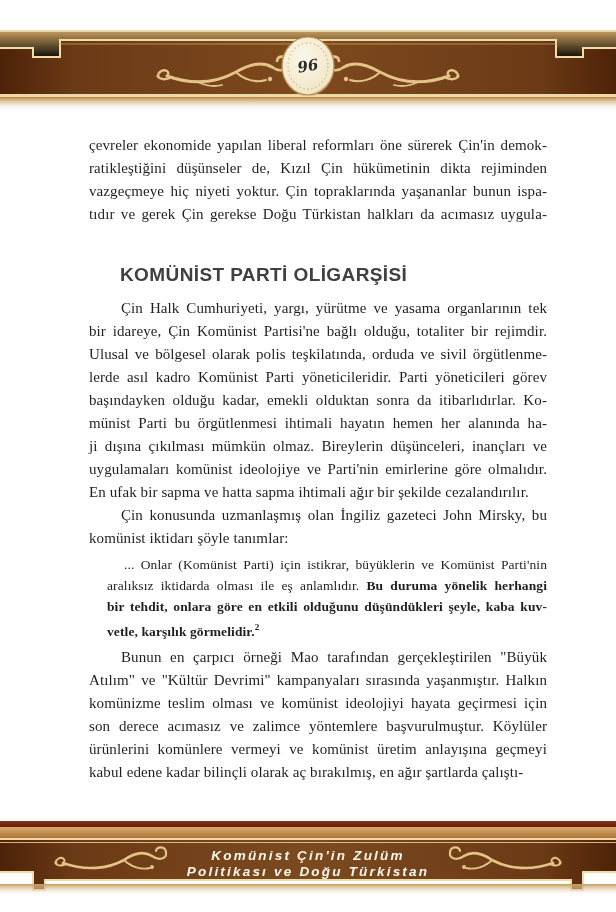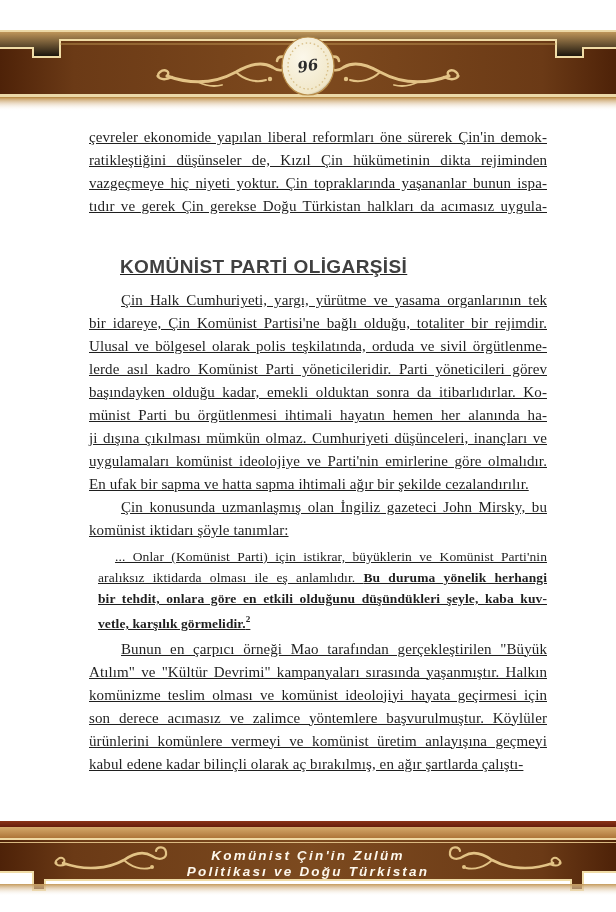--- a/index.html
+++ b/index.html
@@ -2,33 +2,33 @@
 <html><head>
 <meta charset="utf-8">
 <style>
   html,body { margin:0; padding:0; background:#ffffff; }
   .page {
     position:relative; width:616px; height:912px; background:#ffffff;
     font-family:"Liberation Serif", serif; color:#1f1f1f; overflow:hidden;
   }
   .hdr-svg { position:absolute; top:24px; left:0; display:block; }
   .ftr-svg { position:absolute; top:818px; left:0; display:block; }
-  .content { position:absolute; left:89px; top:126px; width:458px;text-decoration:underline; }
+  .content { position:absolute; left:89px; top:134px; width:458px; }
 
   .para { margin:0; }
   .para .line {
     font-size:15px; line-height:23px;
     text-align:justify; text-align-last:justify;
     letter-spacing:0.1px;
   }
   .para .line.last { text-align-last:left; }
   .para.indent .line.first { padding-left:32px; }
 
   .para.quote { margin:4px 0 4px 9px; }
-  .para.quote .line { font-size:13.5px; line-height:21px; }
+  .para.quote .line { font-size:13.5px; line-height:21px;margin-left:9px; }
   .para.quote .line.first { padding-left:17px; }
 
   .b { font-weight:bold; }
   .sup { vertical-align:super; font-size:0.68em; }
 
   h2.heading {
     font-family:"Liberation Sans", sans-serif;
     font-size:19px; font-weight:bold; letter-spacing:0.4px;
     color:#404040; line-height:24px;
     margin:37px 0 10px 31px;
@@ -118,21 +118,21 @@
           <div class="line"><span>tıdır ve gerek Çin gerekse Doğu Türkistan halkları da acımasız uygula-</span></div>
         </div>
         <h2 class="heading">KOMÜNİST PARTİ OLİGARŞİSİ</h2>
         <div class="para body indent">
           <div class="line first"><span>Çin Halk Cumhuriyeti, yargı, yürütme ve yasama organlarının tek</span></div>
           <div class="line"><span>bir idareye, Çin Komünist Partisi'ne bağlı olduğu, totaliter bir rejimdir.</span></div>
           <div class="line"><span>Ulusal ve bölgesel olarak polis teşkilatında, orduda ve sivil örgütlenme-</span></div>
           <div class="line"><span>lerde asıl kadro Komünist Parti yöneticileridir. Parti yöneticileri görev</span></div>
           <div class="line"><span>başındayken olduğu kadar, emekli olduktan sonra da itibarlıdırlar. Ko-</span></div>
           <div class="line"><span>münist Parti bu örgütlenmesi ihtimali hayatın hemen her alanında ha-</span></div>
-          <div class="line"><span>ji dışına çıkılması mümkün olmaz. Cumhuriyeti düşünceleri, inançları ve</span></div>
+          <div class="line"><span>ji dışına çıkılması mümkün olmaz. Bireylerin düşünceleri, inançları ve</span></div>
           <div class="line"><span>uygulamaları komünist ideolojiye ve Parti'nin emirlerine göre olmalıdır.</span></div>
           <div class="line last"><span>En ufak bir sapma ve hatta sapma ihtimali ağır bir şekilde cezalandırılır.</span></div>
         </div>
         <div class="para body indent">
           <div class="line first"><span>Çin konusunda uzmanlaşmış olan İngiliz gazeteci John Mirsky, bu</span></div>
           <div class="line last"><span>komünist iktidarı şöyle tanımlar:</span></div>
         </div>
         <div class="para quote">
           <div class="line first"><span>... Onlar (Komünist Parti) için istikrar, büyüklerin ve Komünist Parti'nin</span></div>
           <div class="line"><span>aralıksız iktidarda olması ile eş anlamlıdır. </span><span class="b">Bu duruma yönelik herhangi</span></div>

